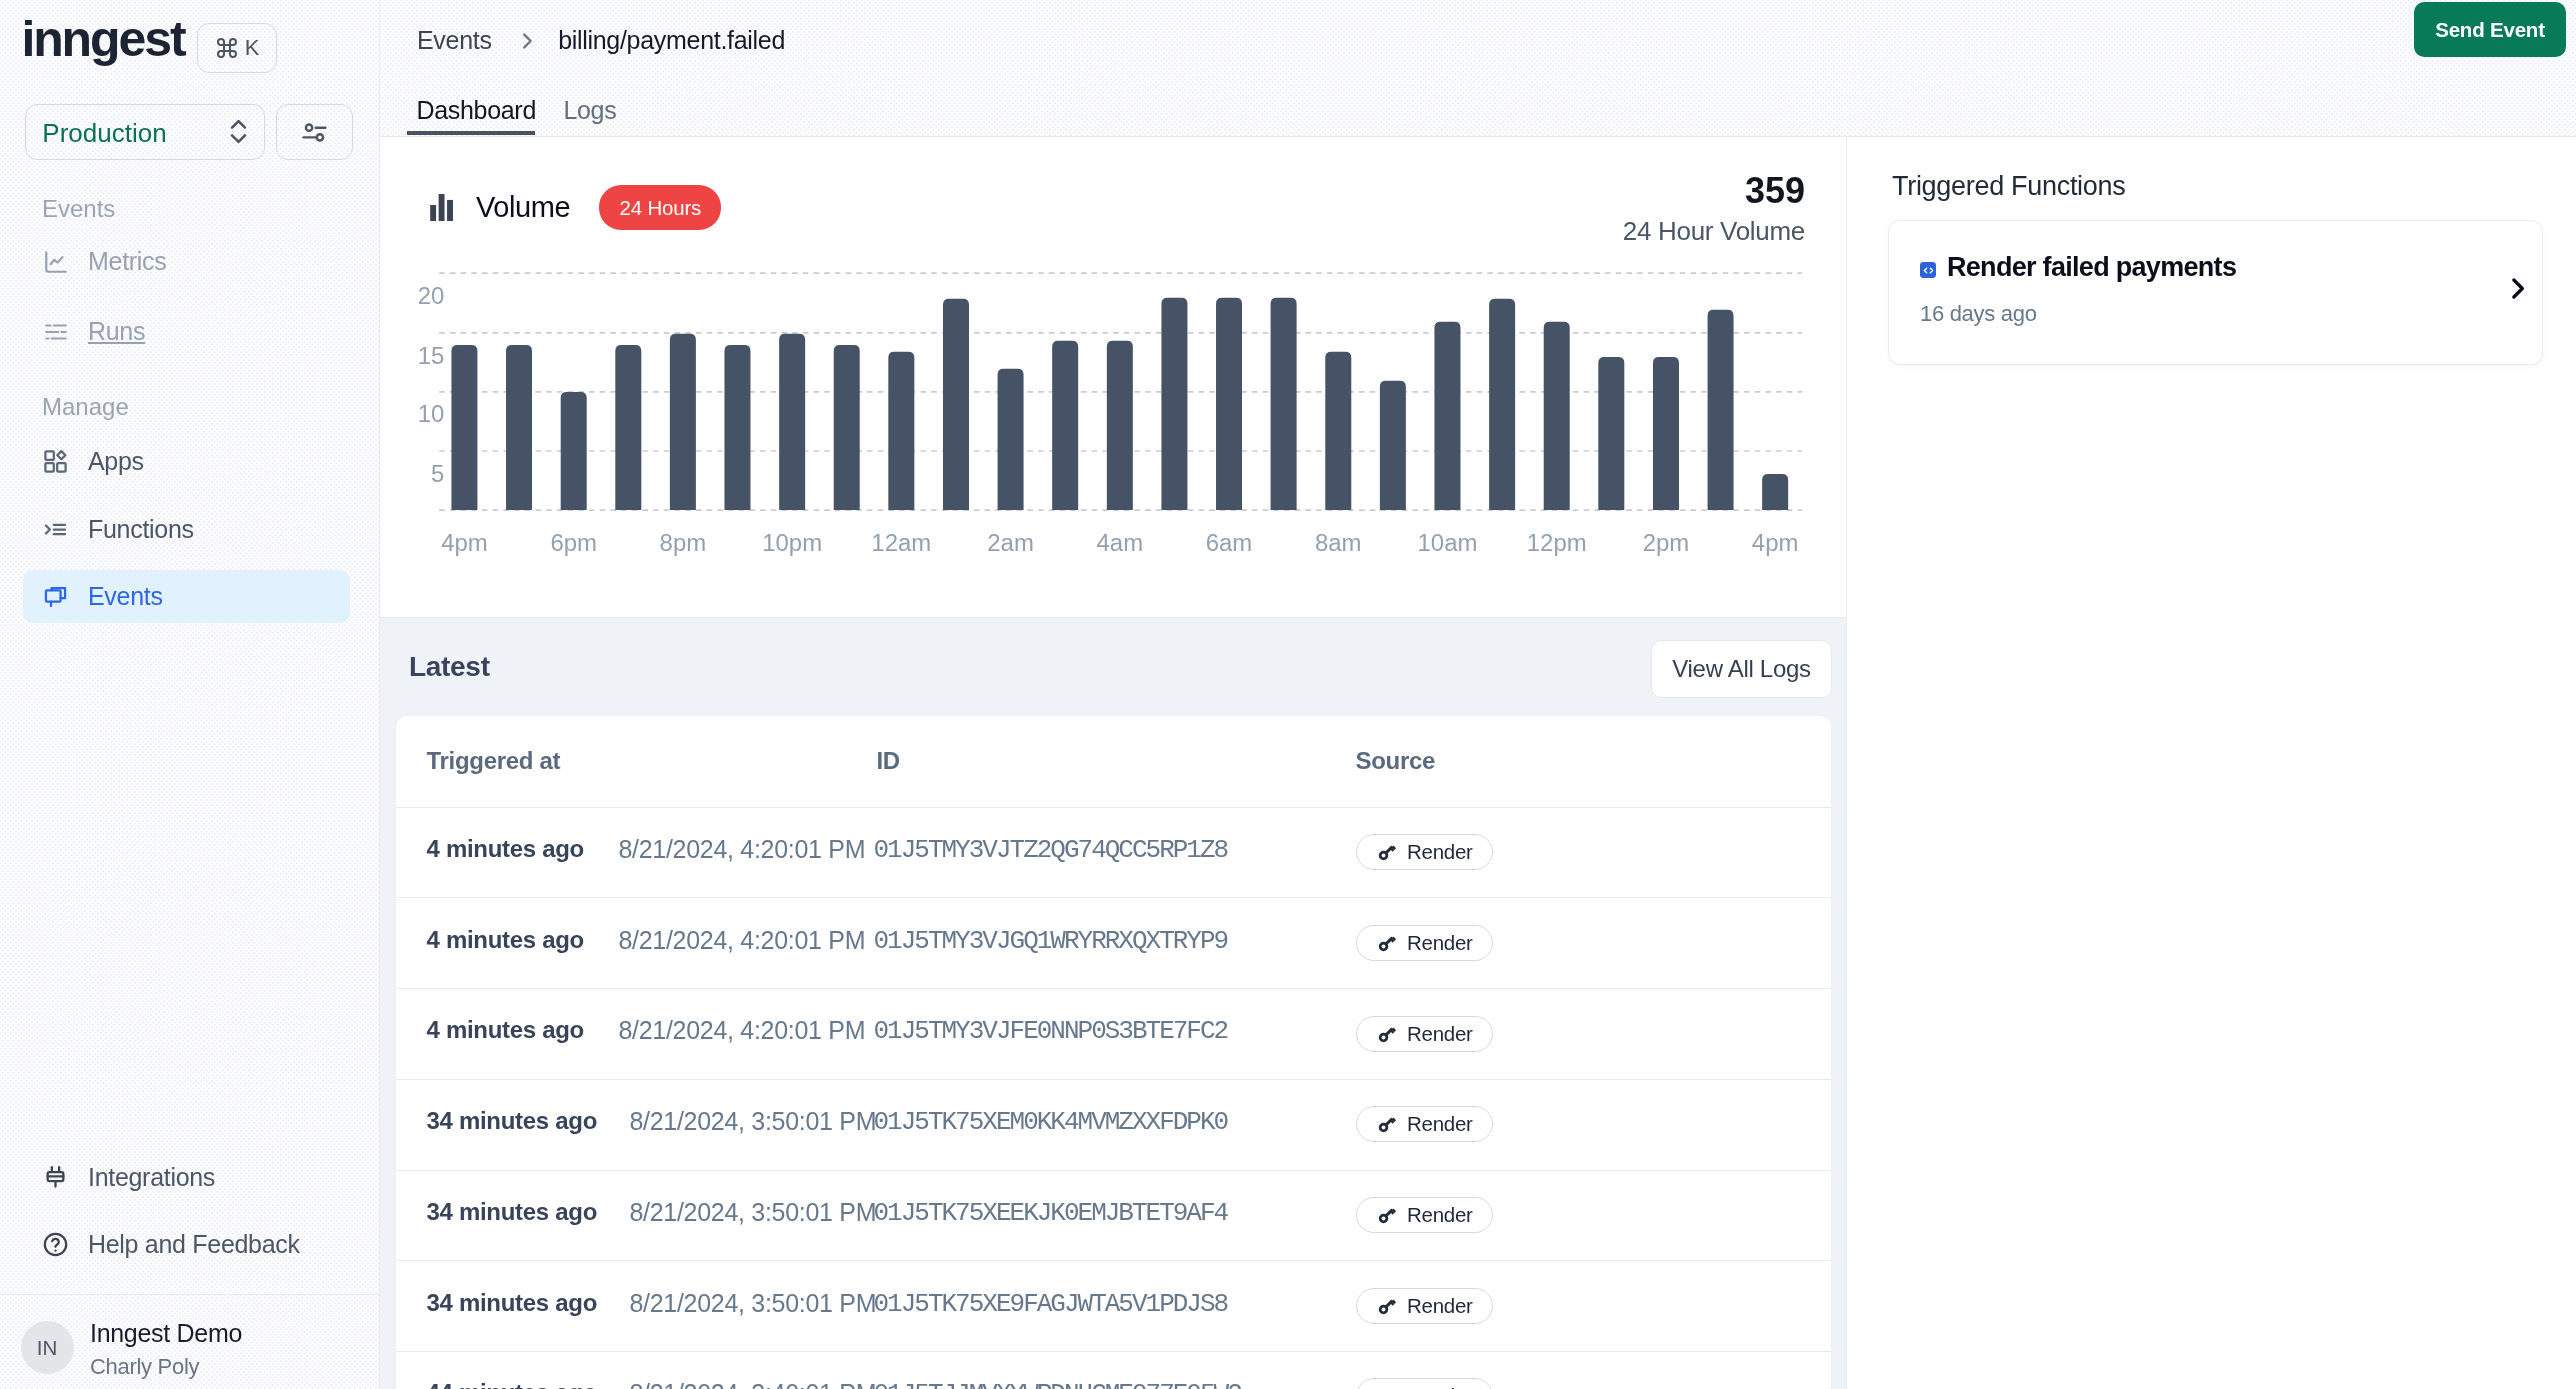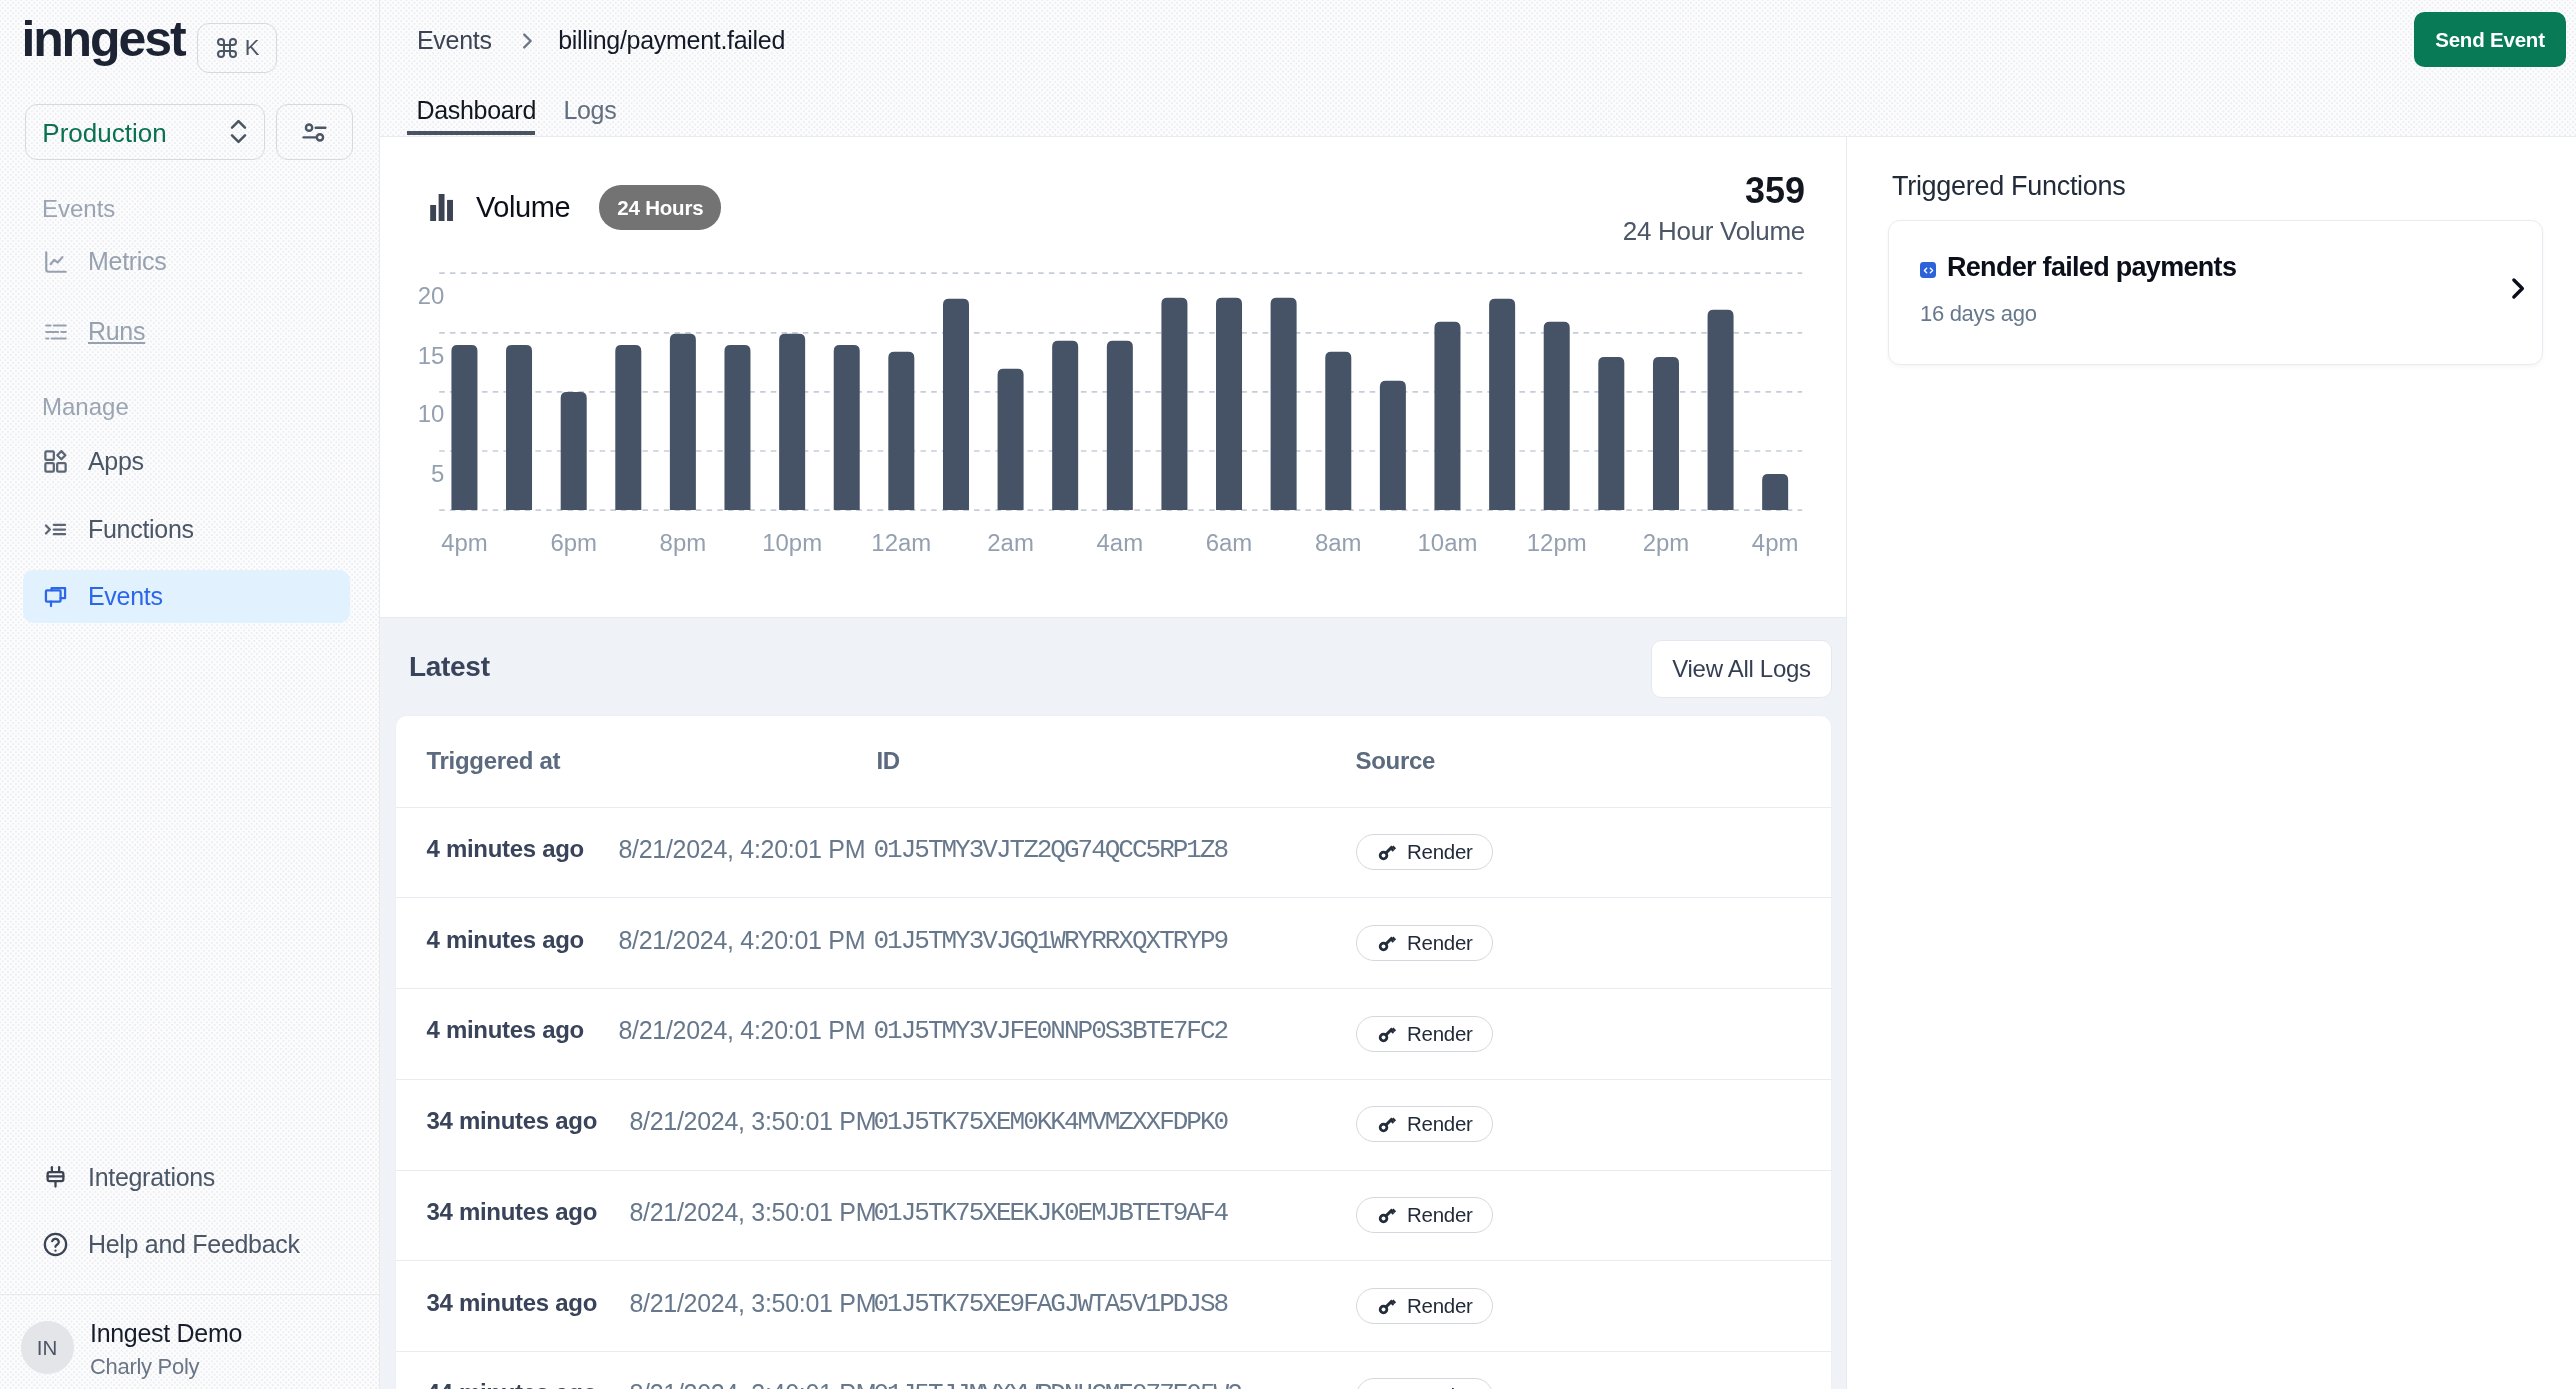--- a/index.html
+++ b/index.html
@@ -34,26 +34,26 @@
 
 #header { left:380px; top:0; width:2196px; height:137px; border-bottom:1.7px solid #e8eaee; }
 #crumb { left:37px; top:26px; display:flex; align-items:center; font-size:25px; }
 #crumb .c1 { color:#3c4454; letter-spacing:-0.3px; }
 #crumb .c2 { color:#141a28; letter-spacing:-0.3px; }
 #tabs { left:27px; top:96px; display:flex; }
 .tab { font-size:25px; padding:0 9.4px; letter-spacing:-0.3px; }
 .tab.on { color:#11161f; }
 .tab.off { color:#636f80; margin-left:8.6px; }
 #tabline { left:27px; top:131px; width:128px; height:4.3px; background:#4b5361; }
-#sendbtn { left:2034px; top:12px; width:152px; height:55px; background:#087a55; border-radius:10.3px; display:flex; align-items:center; justify-content:center; color:#fff; font-size:20.5px; font-weight:600; letter-spacing:-0.2px; }
+#sendbtn { left:2034px; top:2px; width:152px; height:55px; background:#087a55; border-radius:10.3px; display:flex; align-items:center; justify-content:center; color:#fff; font-size:20.5px; font-weight:600; letter-spacing:-0.2px; }
 
 #chartsec { left:380px; top:137px; width:1466px; height:480px; background:#fff; }
 #chead { left:50px; top:48px; display:flex; align-items:center; }
 #chead .ttl { font-size:29px; font-weight:500; color:#0a0f1a; margin-left:22px; letter-spacing:-0.4px; }
-#pill24 { margin-left:29px; width:122px; height:45px; border-radius:22px; background:#737373; color:#fff; font-size:20.5px; display:flex; align-items:center; justify-content:center; letter-spacing:-0.2px;font-weight:bold; }
+#pill24 { margin-left:29px; width:122px; height:45px; border-radius:22px; background:#ef4444; color:#fff; font-size:20.5px; display:flex; align-items:center; justify-content:center; letter-spacing:-0.2px; }
 #big359 { right:41px; top:33px; width:257px; text-align:right; font-size:36px; font-weight:bold; color:#11161f; position:absolute; }
 #vol24 { right:41px; top:79px; width:342px; text-align:right; font-size:26px; color:#4b5666; position:absolute; letter-spacing:-0.3px; }
 #chartsvg text { font-family:"Liberation Sans", sans-serif; }
 #chartsvg .yl, #chartsvg .xl { font-size:28px; fill:#94a0b0; }
 
 #latest { left:380px; top:617px; width:1466px; height:773px; background:#eff3f8; border-top:1.7px solid #e8eaee; }
 #latttl { left:29px; top:33px; font-size:28px; font-weight:bold; color:#39445a; letter-spacing:-0.3px; position:absolute; }
 #viewall { left:1271px; top:22px; width:181px; height:58px; background:#fff; border:1.7px solid #e4e8ee; border-radius:10.3px; display:flex; align-items:center; justify-content:center; font-size:24px; color:#353f52; letter-spacing:-0.3px; position:absolute; }
 #tcard { left:14.5px; top:97px; width:1437px; height:856px; background:#fff; border-radius:12px; border:0.9px solid #eef0f4; position:absolute; }
 .th { position:absolute; font-size:24px; font-weight:bold; color:#5b6a7e; letter-spacing:-0.3px; }

